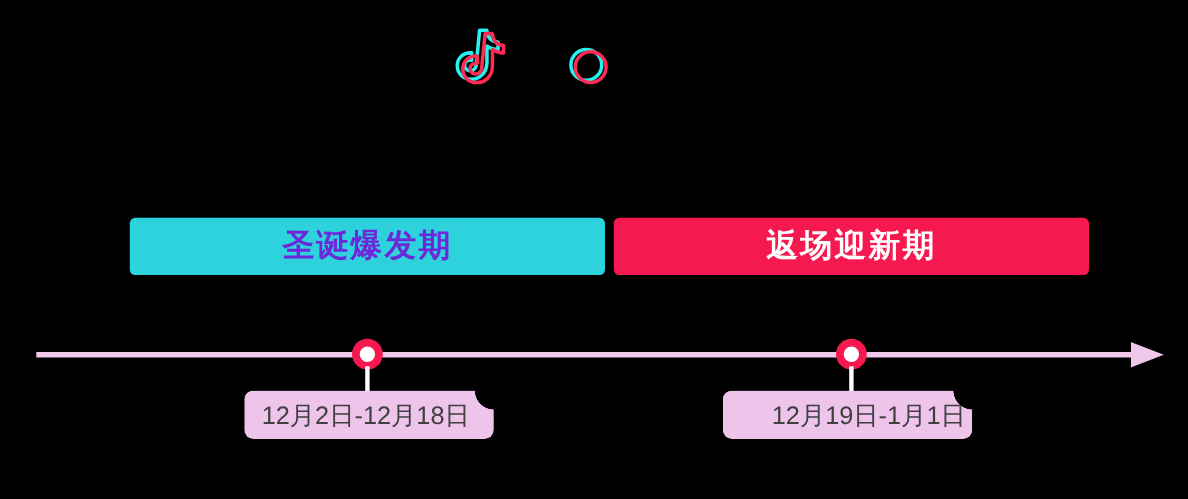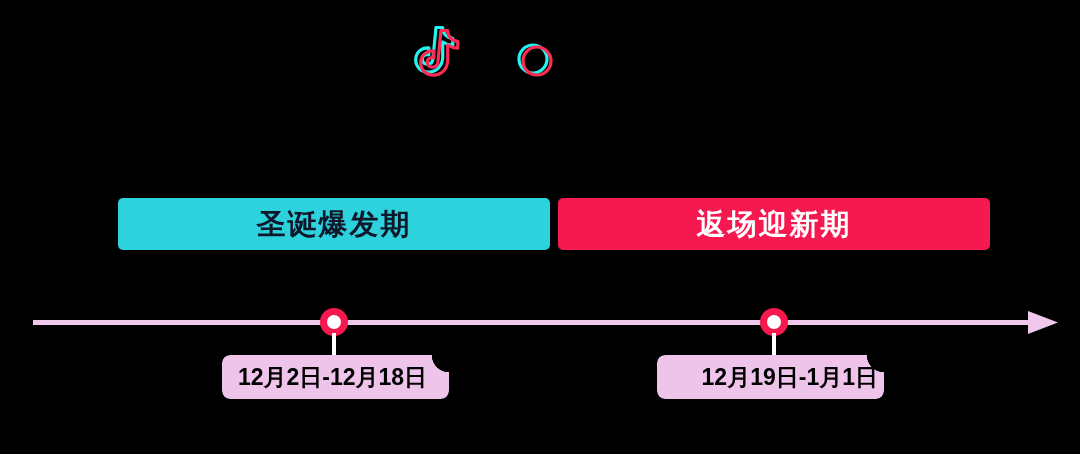--- a/index.html
+++ b/index.html
@@ -67,21 +67,21 @@
     font-weight: bold;
     letter-spacing: 2px;
     line-height: 1;
     white-space: nowrap;
   }
   #phase-banner-0 {
     left: 118px;
     width: 432px;
     background: #2ed2dd;
   }
-  #phase-banner-0 .phase-label { color: #0f172a; }
+  #phase-banner-0 .phase-label { color: #6d28d9; }
   #phase-banner-1 {
     left: 558px;
     width: 432px;
     background: #f5194f;
   }
   #phase-banner-1 .phase-label { color: #ffffff; }
 
   
   #timeline {
     position: absolute;
@@ -152,22 +152,22 @@
     border-radius: 8px;
     display: flex;
     align-items: center;
     justify-content: center;
     
     -webkit-mask-image: radial-gradient(circle 17px at 100% 0, transparent 0 17px, #000 17.5px);
     mask-image: radial-gradient(circle 17px at 100% 0, transparent 0 17px, #000 17.5px);
   }
   .date-label .date-text {
     font-size: 23px;
-    font-weight: bold;
-    color: #000000;
+    font-weight: normal;
+    color: #404040;
     line-height: 1;
     white-space: nowrap;
     letter-spacing: 0px;
     padding-right: 6px;
   }
   #date-label-0 { left: 222px; width: 227px; }
   #date-label-1 { left: 657px; width: 227px; justify-content: flex-end; }
 </style>
 </head>
 <body>

